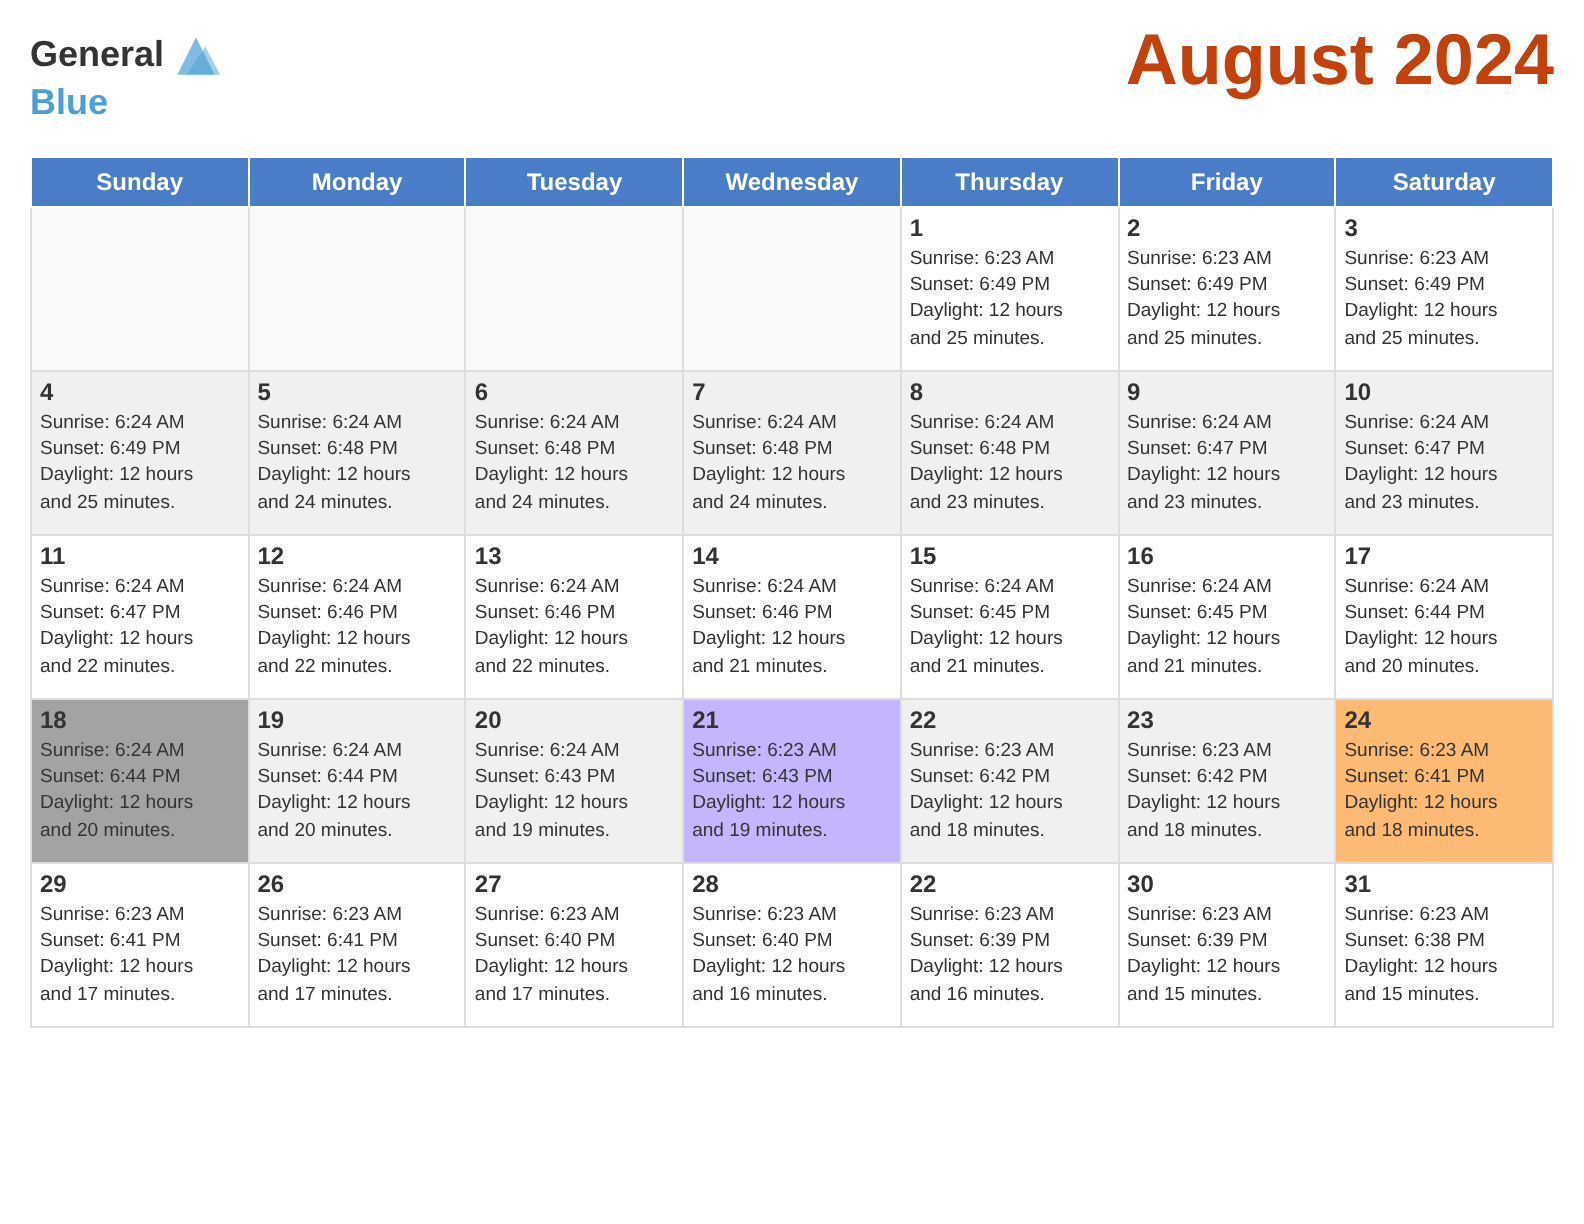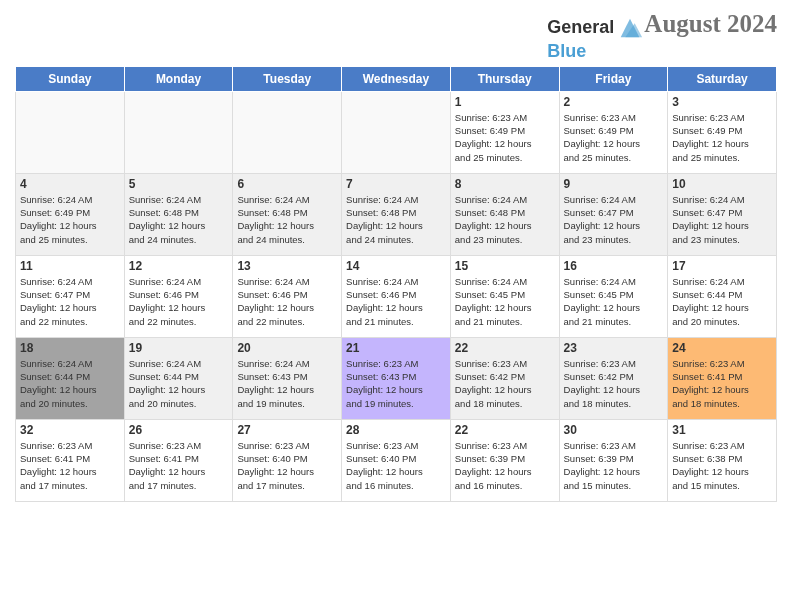--- a/index.html
+++ b/index.html
@@ -10,23 +10,23 @@
       height: 612px;
       overflow: hidden;
     }
     .container {
       width: 792px;
       height: 612px;
       padding: 10px 15px 10px 15px;
     }
     .header {
       display: flex;
-      justify-content: flex-end;
+      justify-content: space-between;
       align-items: flex-start;
-      margin-bottom: 4px;
+      margin-bottom: 16px;
     }
     .logo {
       display: flex;
       align-items: center;
       margin-top: 4px;
     }
     .logo-text {
       font-size: 18px;
       font-weight: bold;
       color: #333;
@@ -34,25 +34,24 @@
     }
     .logo-icon {
       width: 28px;
       height: 28px;
       margin-left: 2px;
     }
     .title-area {
       text-align: right;
     }
     .month-title {
-      font-size: 25px;
+      font-size: 36px;
       font-weight: bold;
-      color: #737373;
+      color: #c2410c;
       line-height: 1.1;
-      font-family: Liberation Serif, serif;
     }
     .subtitle {
       font-size: 15px;
       color: #555;
     }
     .calendar {
       width: 100%;
       border-collapse: collapse;
       font-size: 10px;
     }
@@ -304,21 +303,21 @@
           <td style="background: #fdba74; margin-top: 24px;">
             <span class="day-number">24</span>
             <div class="day-info" style="white-space: pre-line;">Sunrise: 6:23 AM
 Sunset: 6:41 PM
 Daylight: 12 hours
 and 18 minutes.</div>
           </td>
         </tr>
         <tr>
           <td>
-            <span class="day-number">32</span>
+            <span class="day-number">29</span>
             <div class="day-info" style="white-space: pre-line;">Sunrise: 6:23 AM
 Sunset: 6:41 PM
 Daylight: 12 hours
 and 17 minutes.</div>
           </td>
           <td>
             <span class="day-number">26</span>
             <div class="day-info" style="white-space: pre-line;">Sunrise: 6:23 AM
 Sunset: 6:41 PM
 Daylight: 12 hours

